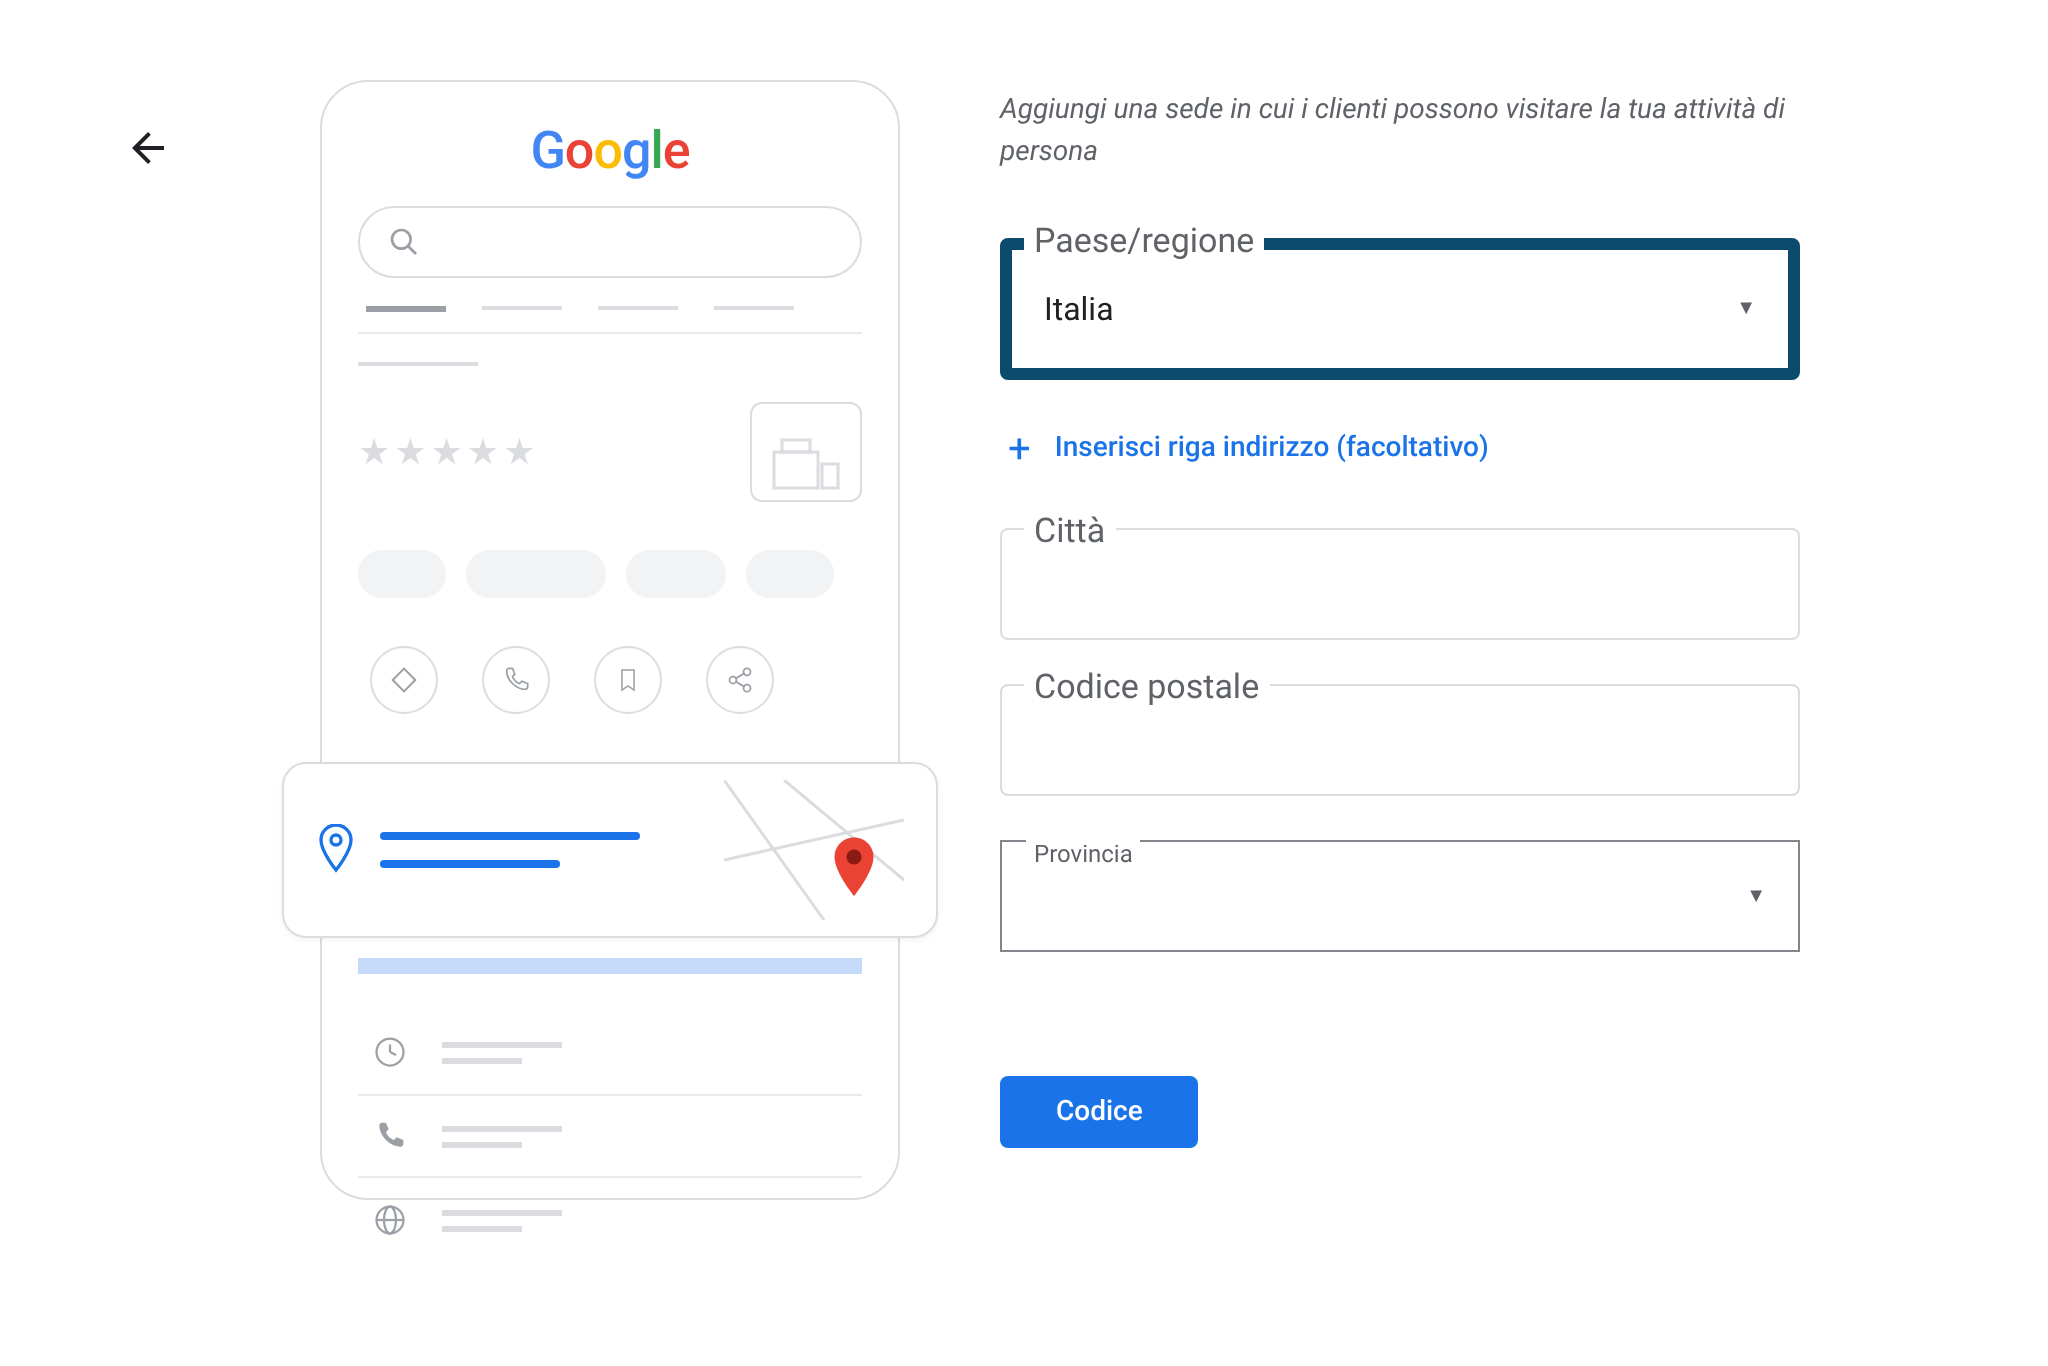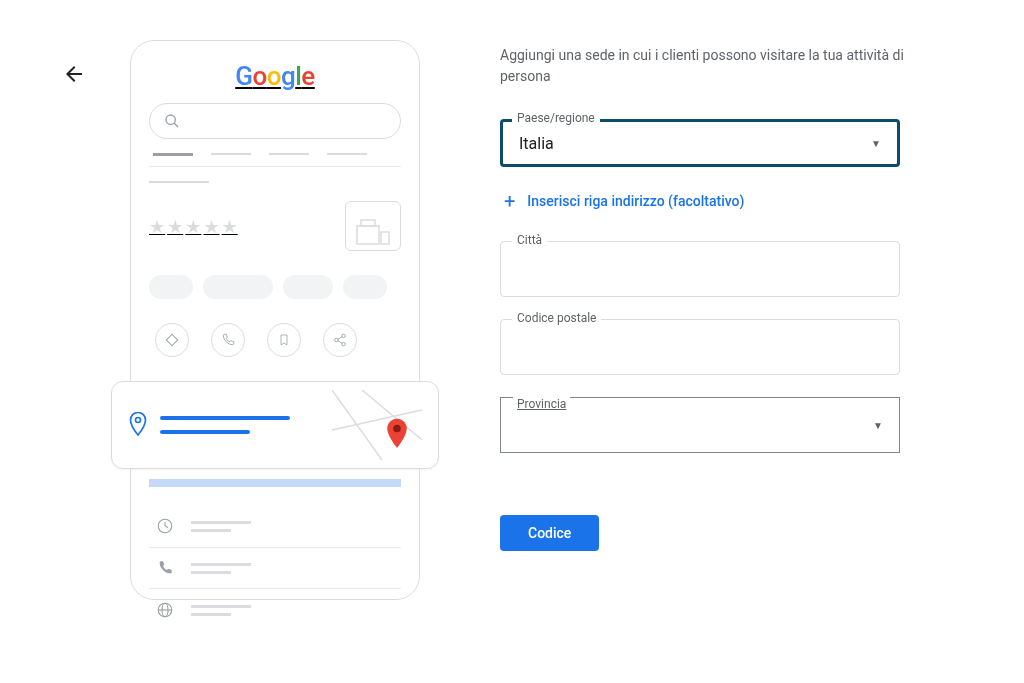--- a/index.html
+++ b/index.html
@@ -24,24 +24,23 @@
     .back-arrow {
       position: absolute;
       top: 62px;
       left: 62px;
       cursor: pointer;
     }
     .left-panel {
       width: 400px;
       display: flex;
       align-items: flex-start;
-      justify-content: center;
+      justify-content: flex-end;
       padding-top: 0;
       position: relative;
-      text-decoration: underline;
     }
     .phone-mockup {
       width: 290px;
       height: 560px;
       border: 1.5px solid #dadce0;
       border-radius: 24px;
       background: #fff;
       position: relative;
       padding: 20px 18px;
       margin-left: 50px;
@@ -240,39 +239,40 @@
       font-weight: 400;
       color: #202124;
       margin-bottom: 14px;
     }
     .subheading {
       font-size: 14px;
       color: #5f6368;
       line-height: 1.5;
       margin-bottom: 32px;
       max-width: 420px;
+      font-style: italic;
     }
     .field {
       position: relative;
       margin-bottom: 22px;
       width: 400px;
     }
     .field-label {
       position: absolute;
       top: -8px;
       left: 12px;
       background: #fff;
       padding: 0 5px;
-      font-size: 12px;
+      font-size: 17px;
       color: #5f6368;
     }
     .field-box {
       width: 100%;
-      height: 48px;
-      border: 3px solid #0c4a6e;
+      height: 71px;
+      border: 6px solid #0c4a6e;
       border-radius: 4px;
       padding: 13px 16px;
       display: flex;
       align-items: center;
       justify-content: space-between;
       font-size: 16px;
       color: #202124;
       background: #fff;
     }
     .field-input {
@@ -317,21 +317,20 @@
       position: relative;
     }
     .province-label {
       position: absolute;
       top: -1px;
       left: 12px;
       background: #fff;
       padding: 0 4px;
       font-size: 12px;
       color: #5f6368;
-      text-decoration: underline;
     }
     .next-btn {
       background: #1a73e8;
       color: #fff;
       border: none;
       padding: 10px 28px;
       font-size: 14px;
       font-weight: 500;
       border-radius: 4px;
       cursor: pointer;

